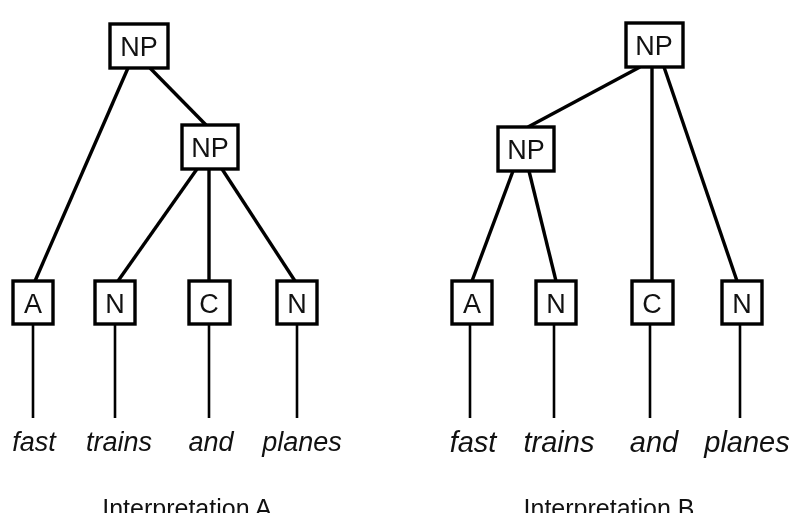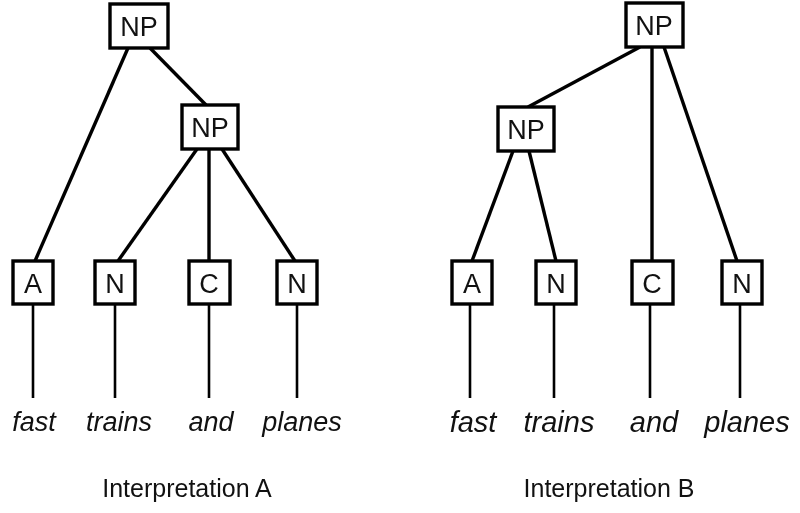--- a/index.html
+++ b/index.html
@@ -11,20 +11,21 @@
     width: 800px;
     height: 513px;
     overflow: hidden;
     font-family: "Liberation Sans", sans-serif;
   }
   #figure {
     position: relative;
     width: 800px;
     height: 430px;
     background: #ffffff;
+    margin-top: 20px;
   }
   svg.tree-canvas {
     position: absolute;
     left: 0;
     top: 0;
     width: 800px;
     height: 513px;
   }
   .edge {
     stroke: #000000;

